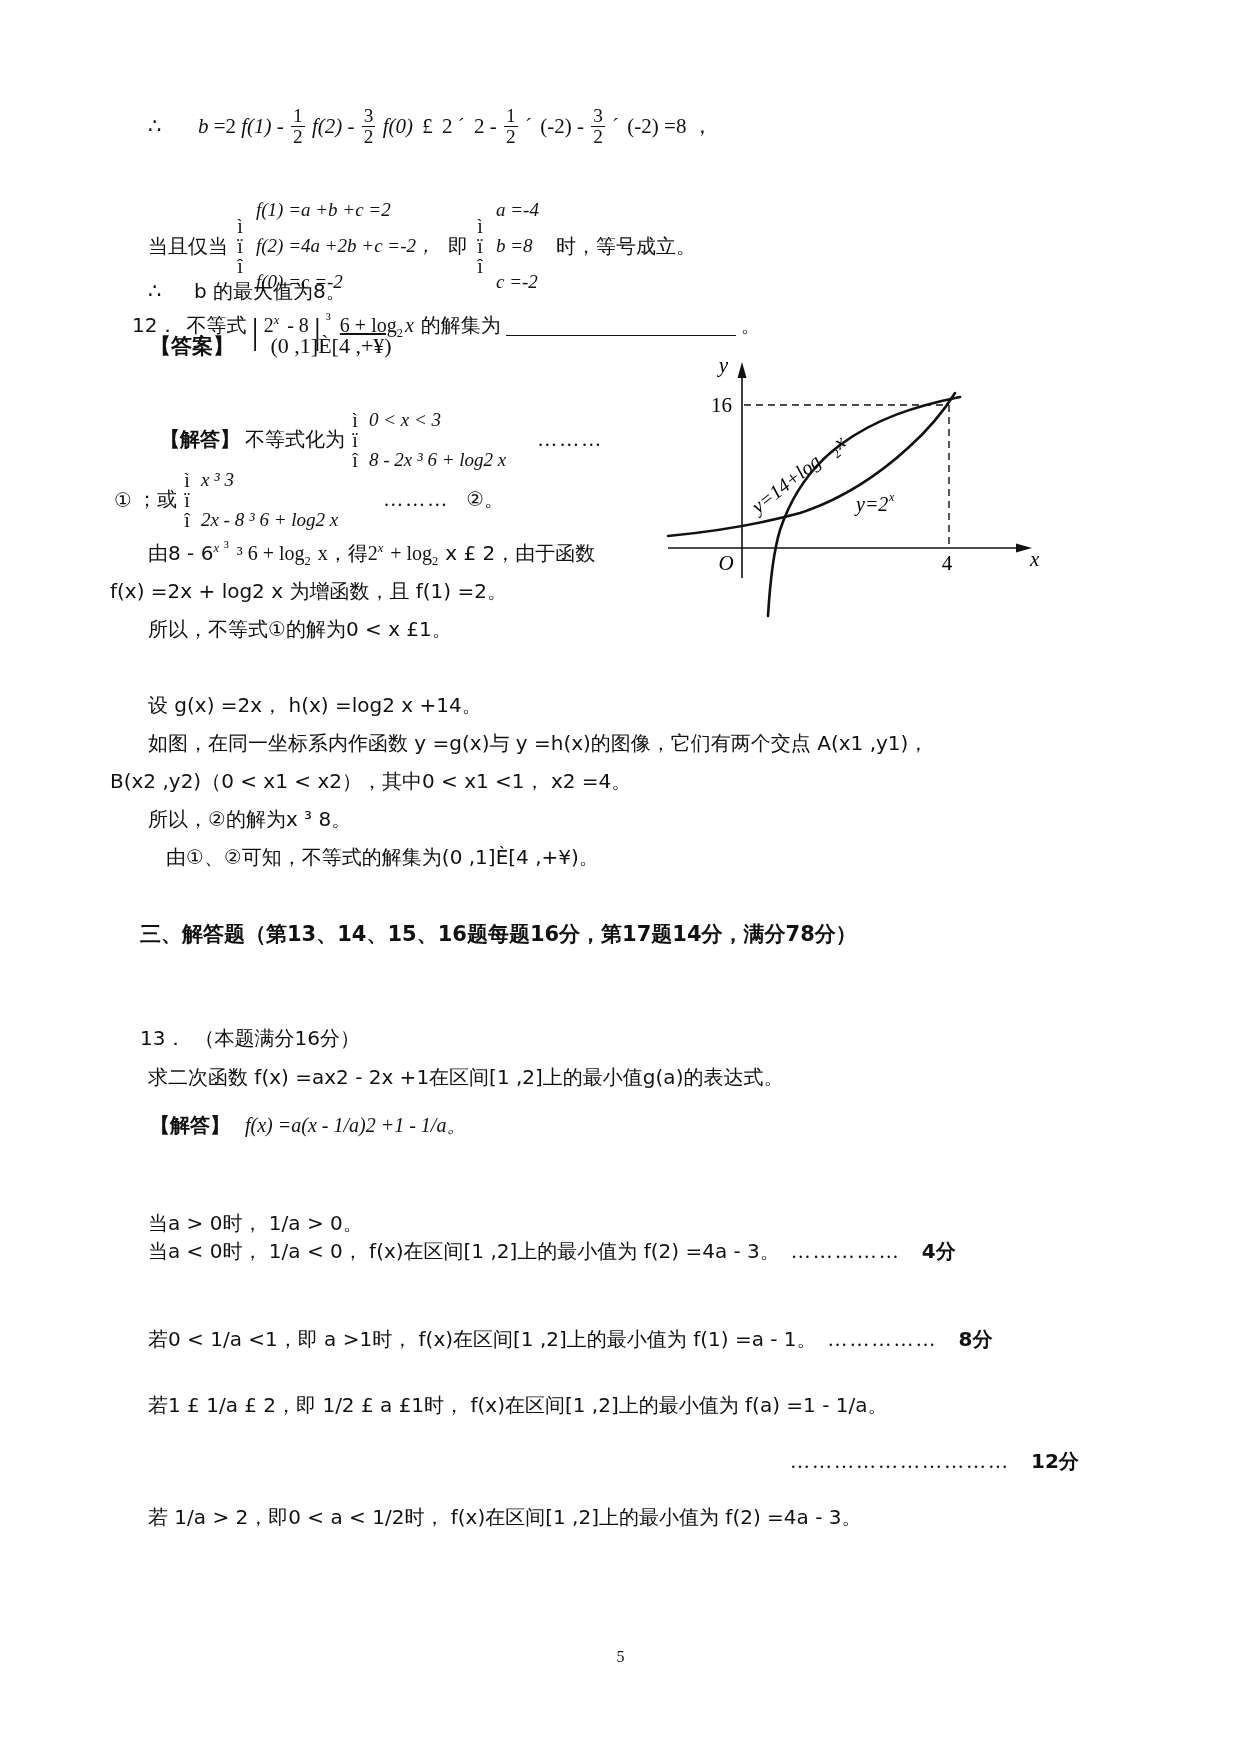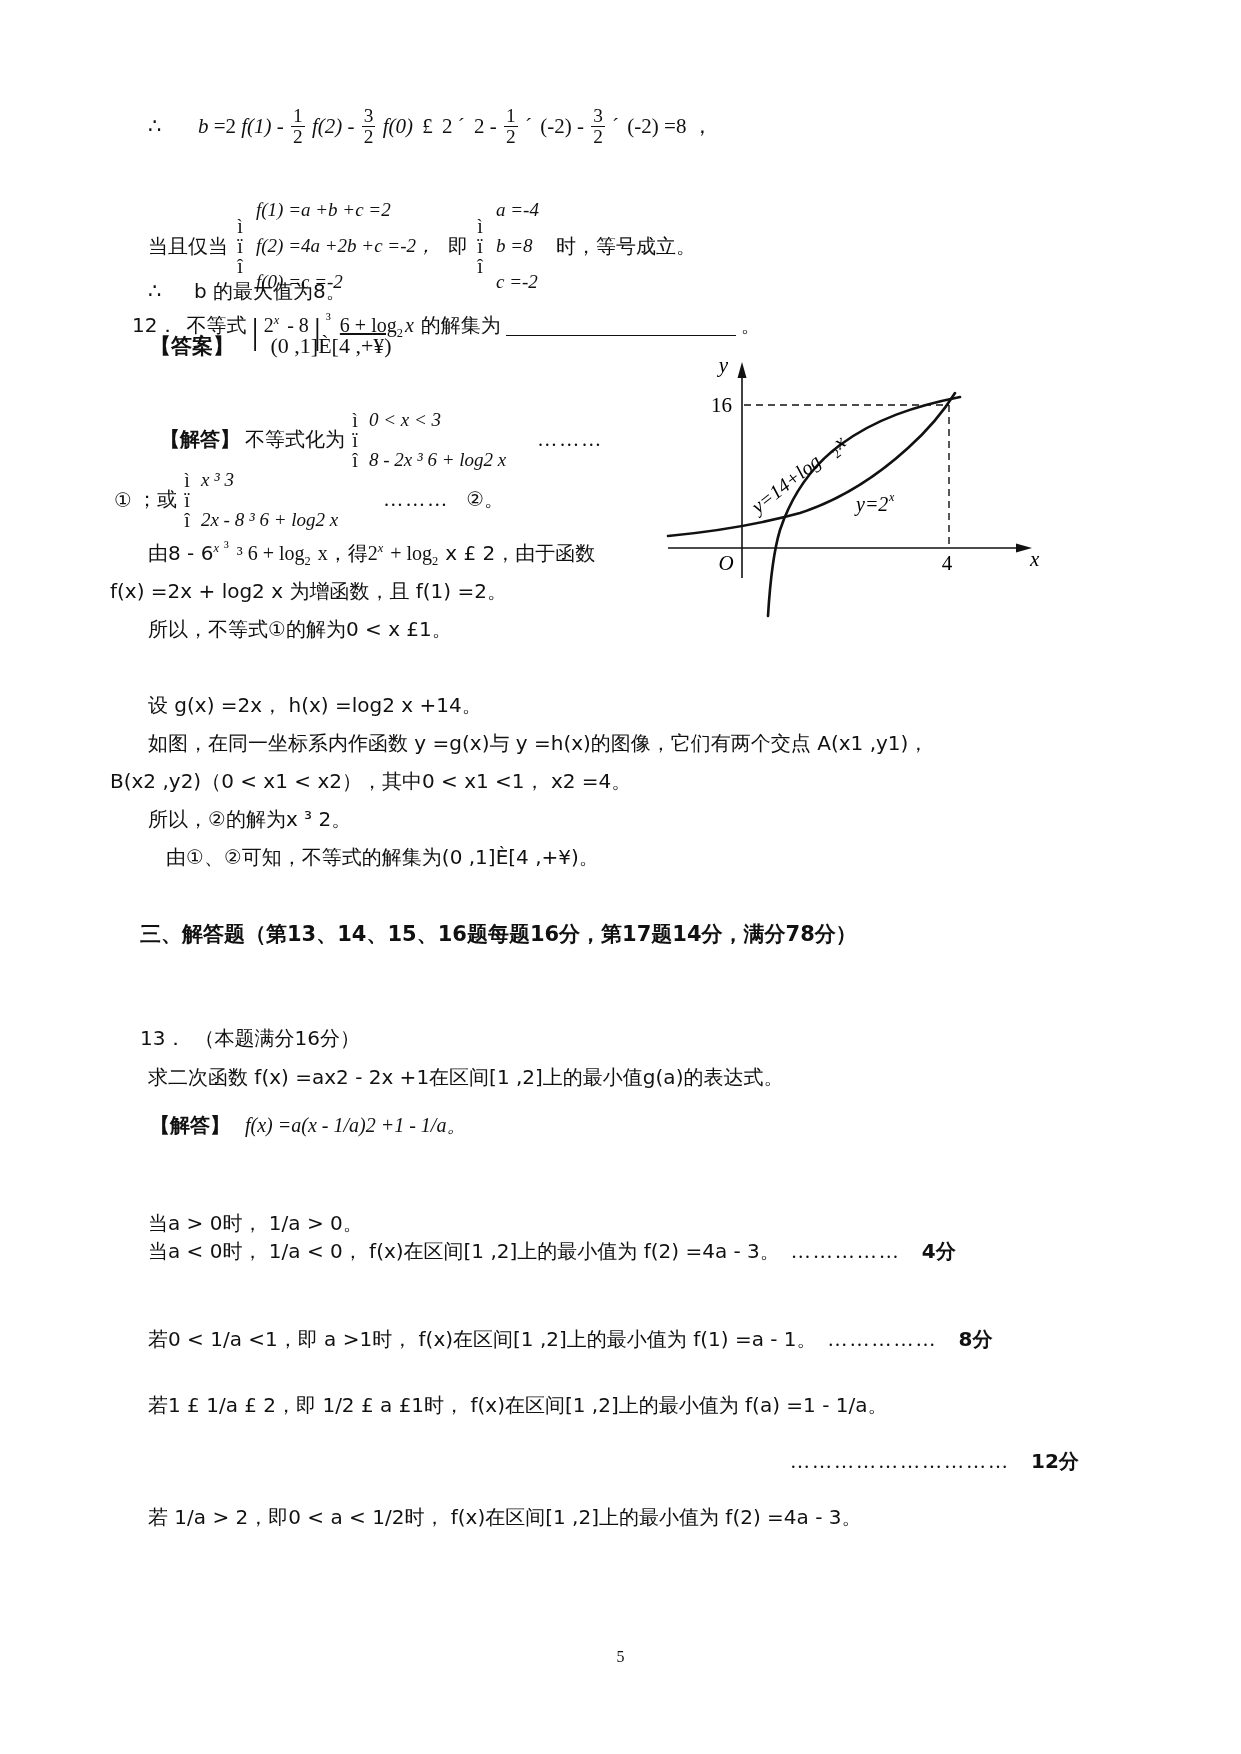--- a/index.html
+++ b/index.html
@@ -176,21 +176,21 @@
   <div class="row" style="left:148px;top:692px;font-size:20px;">
     <span class="cn">设 g(x) =2x， h(x) =log2 x +14。</span>
   </div>
   <div class="row" style="left:148px;top:730px;font-size:20px;">
     <span class="cn">如图，在同一坐标系内作函数 y =g(x)与 y =h(x)的图像，它们有两个交点 A(x1 ,y1)，</span>
   </div>
   <div class="row" style="left:110px;top:768px;font-size:20px;">
     <span class="cn">B(x2 ,y2)（0 &lt; x1 &lt; x2），其中0 &lt; x1 &lt;1， x2 =4。</span>
   </div>
   <div class="row" style="left:148px;top:806px;font-size:20px;">
-    <span class="cn">所以，②的解为x ³ 2。</span>
+    <span class="cn">所以，②的解为x ³ 8。</span>
   </div>
   <div class="row" style="left:166px;top:844px;font-size:20px;">
     <span class="cn">由①、②可知，不等式的解集为(0 ,1]È[4 ,+¥)。</span>
   </div>
 
   <div class="graphbox" style="left:660px;top:348px;width:380px;height:270px;">
     <svg width="380" height="270" viewBox="0 0 380 270">
 
       <line x1="82" y1="28" x2="82" y2="230" stroke="#111" stroke-width="1.6"></line>
       <polygon points="82,14 77.5,30 86.5,30" fill="#111"></polygon>

